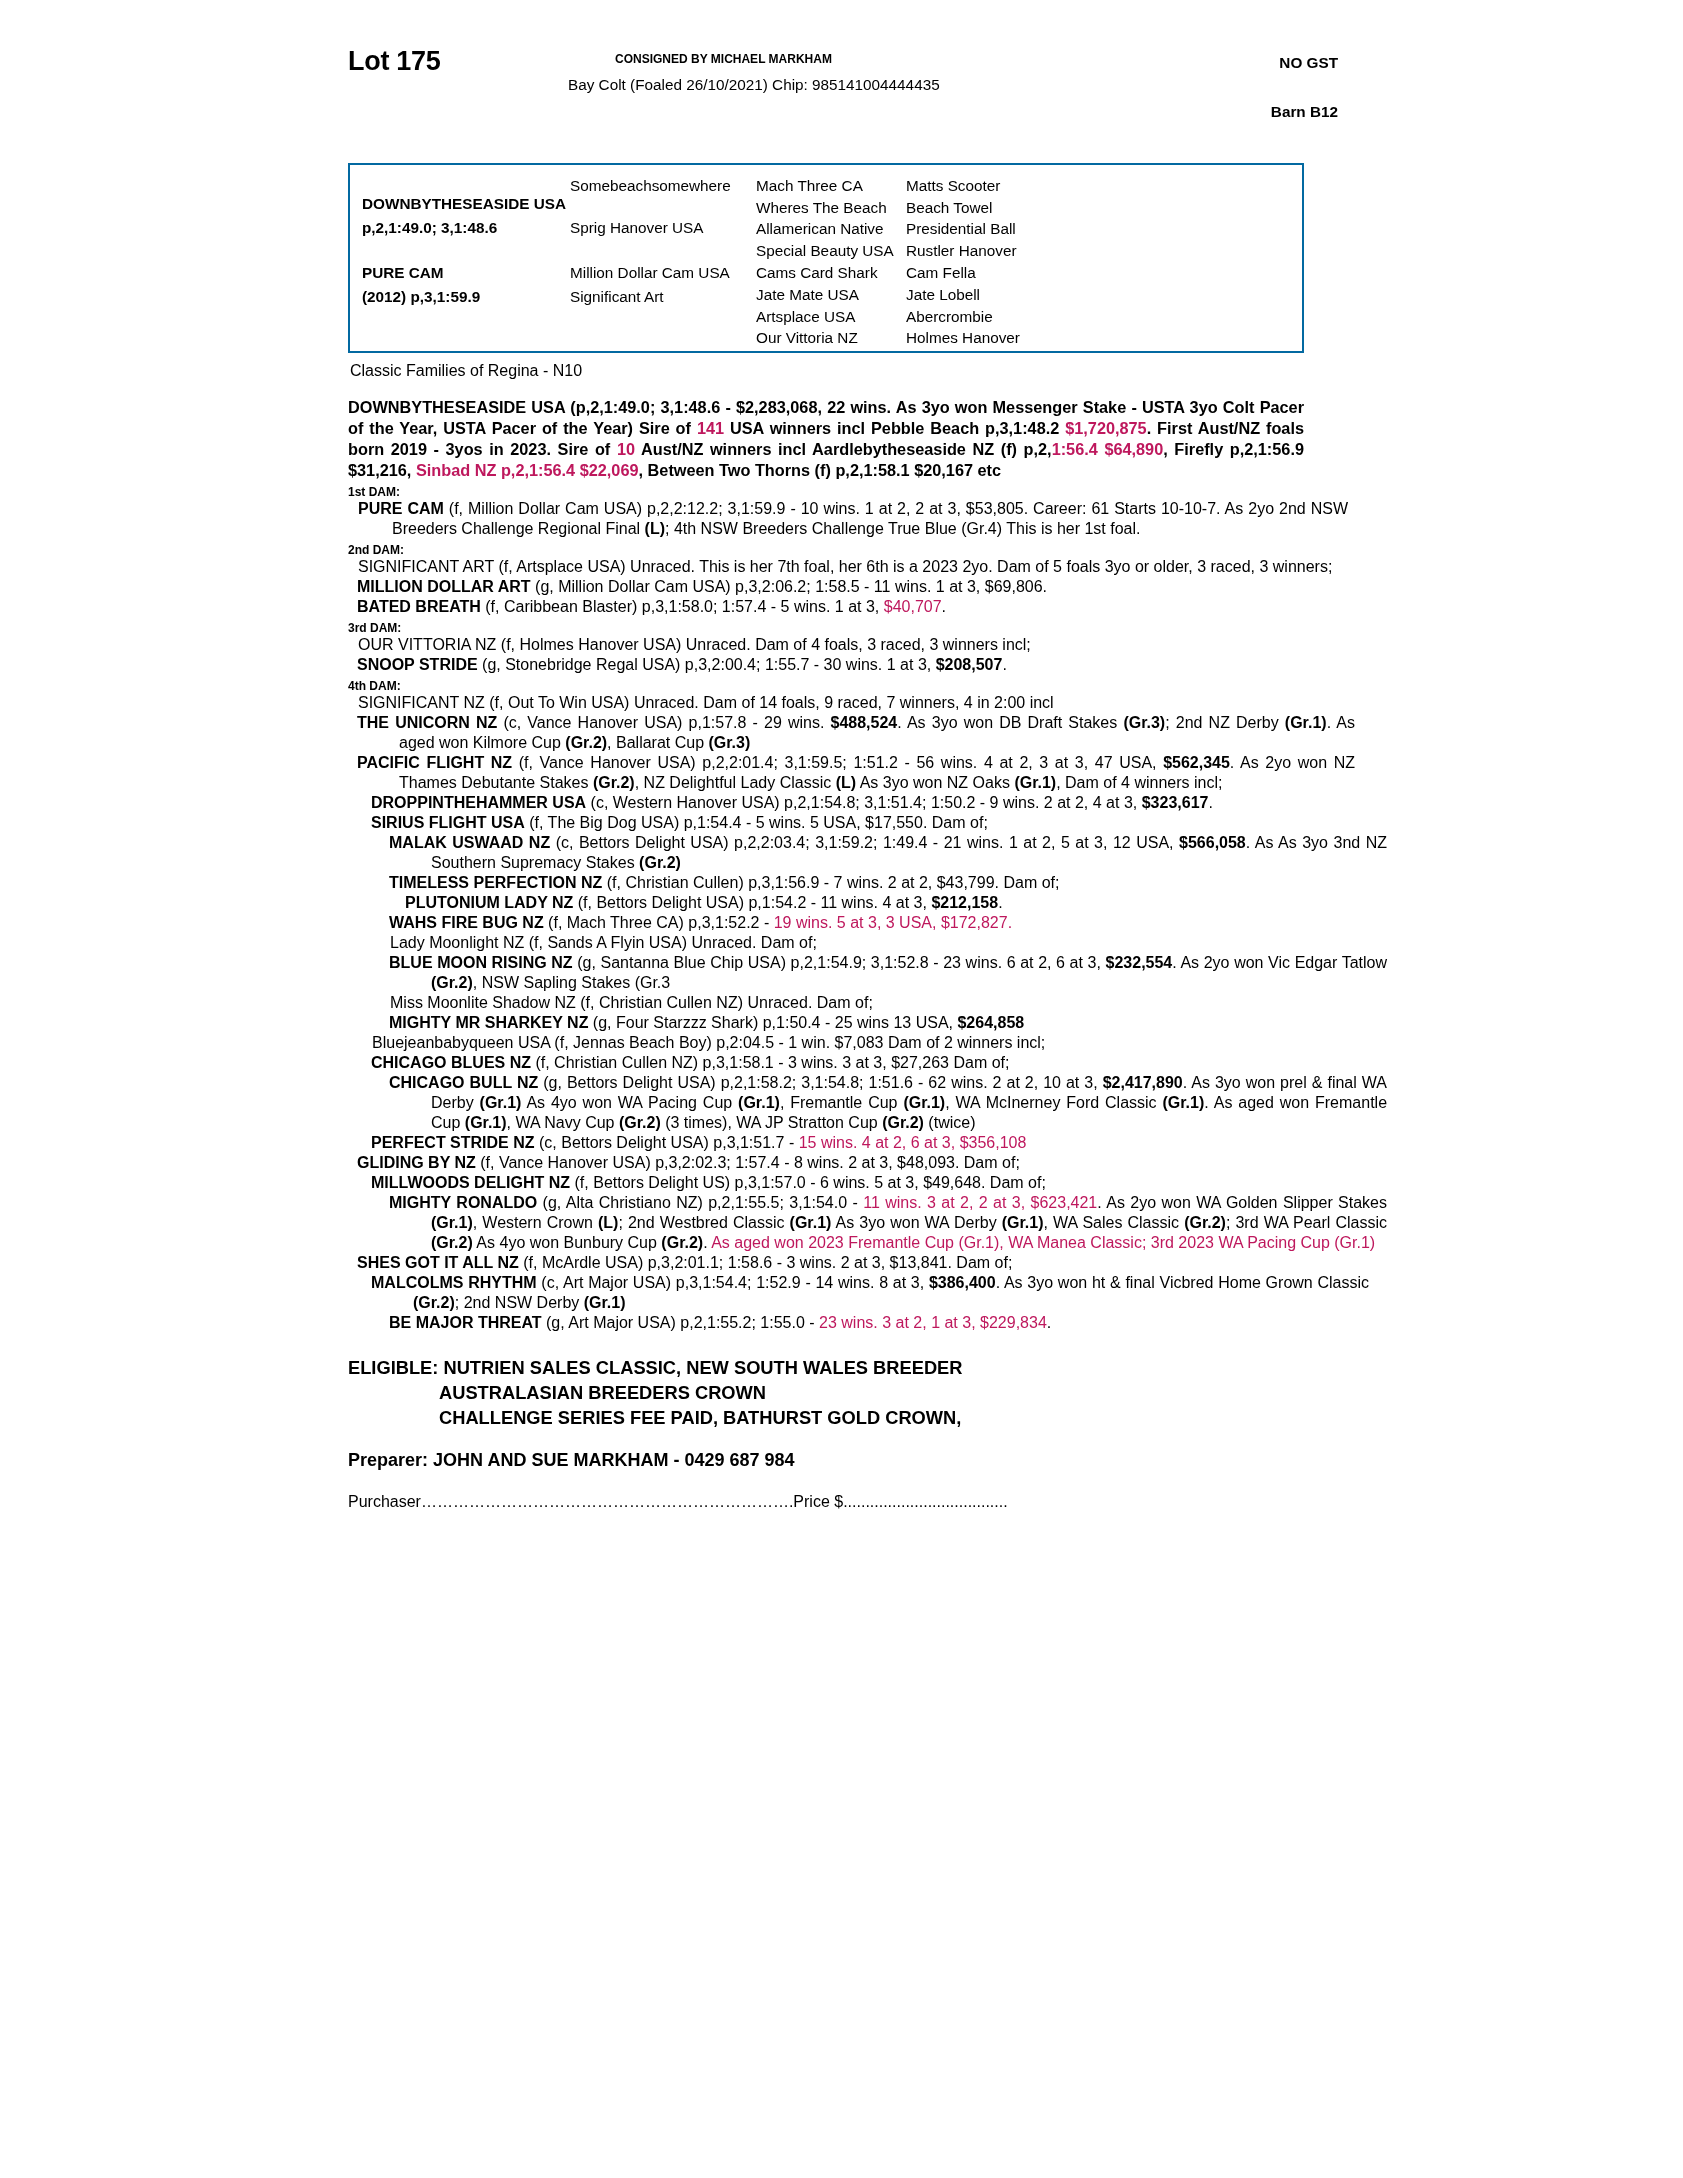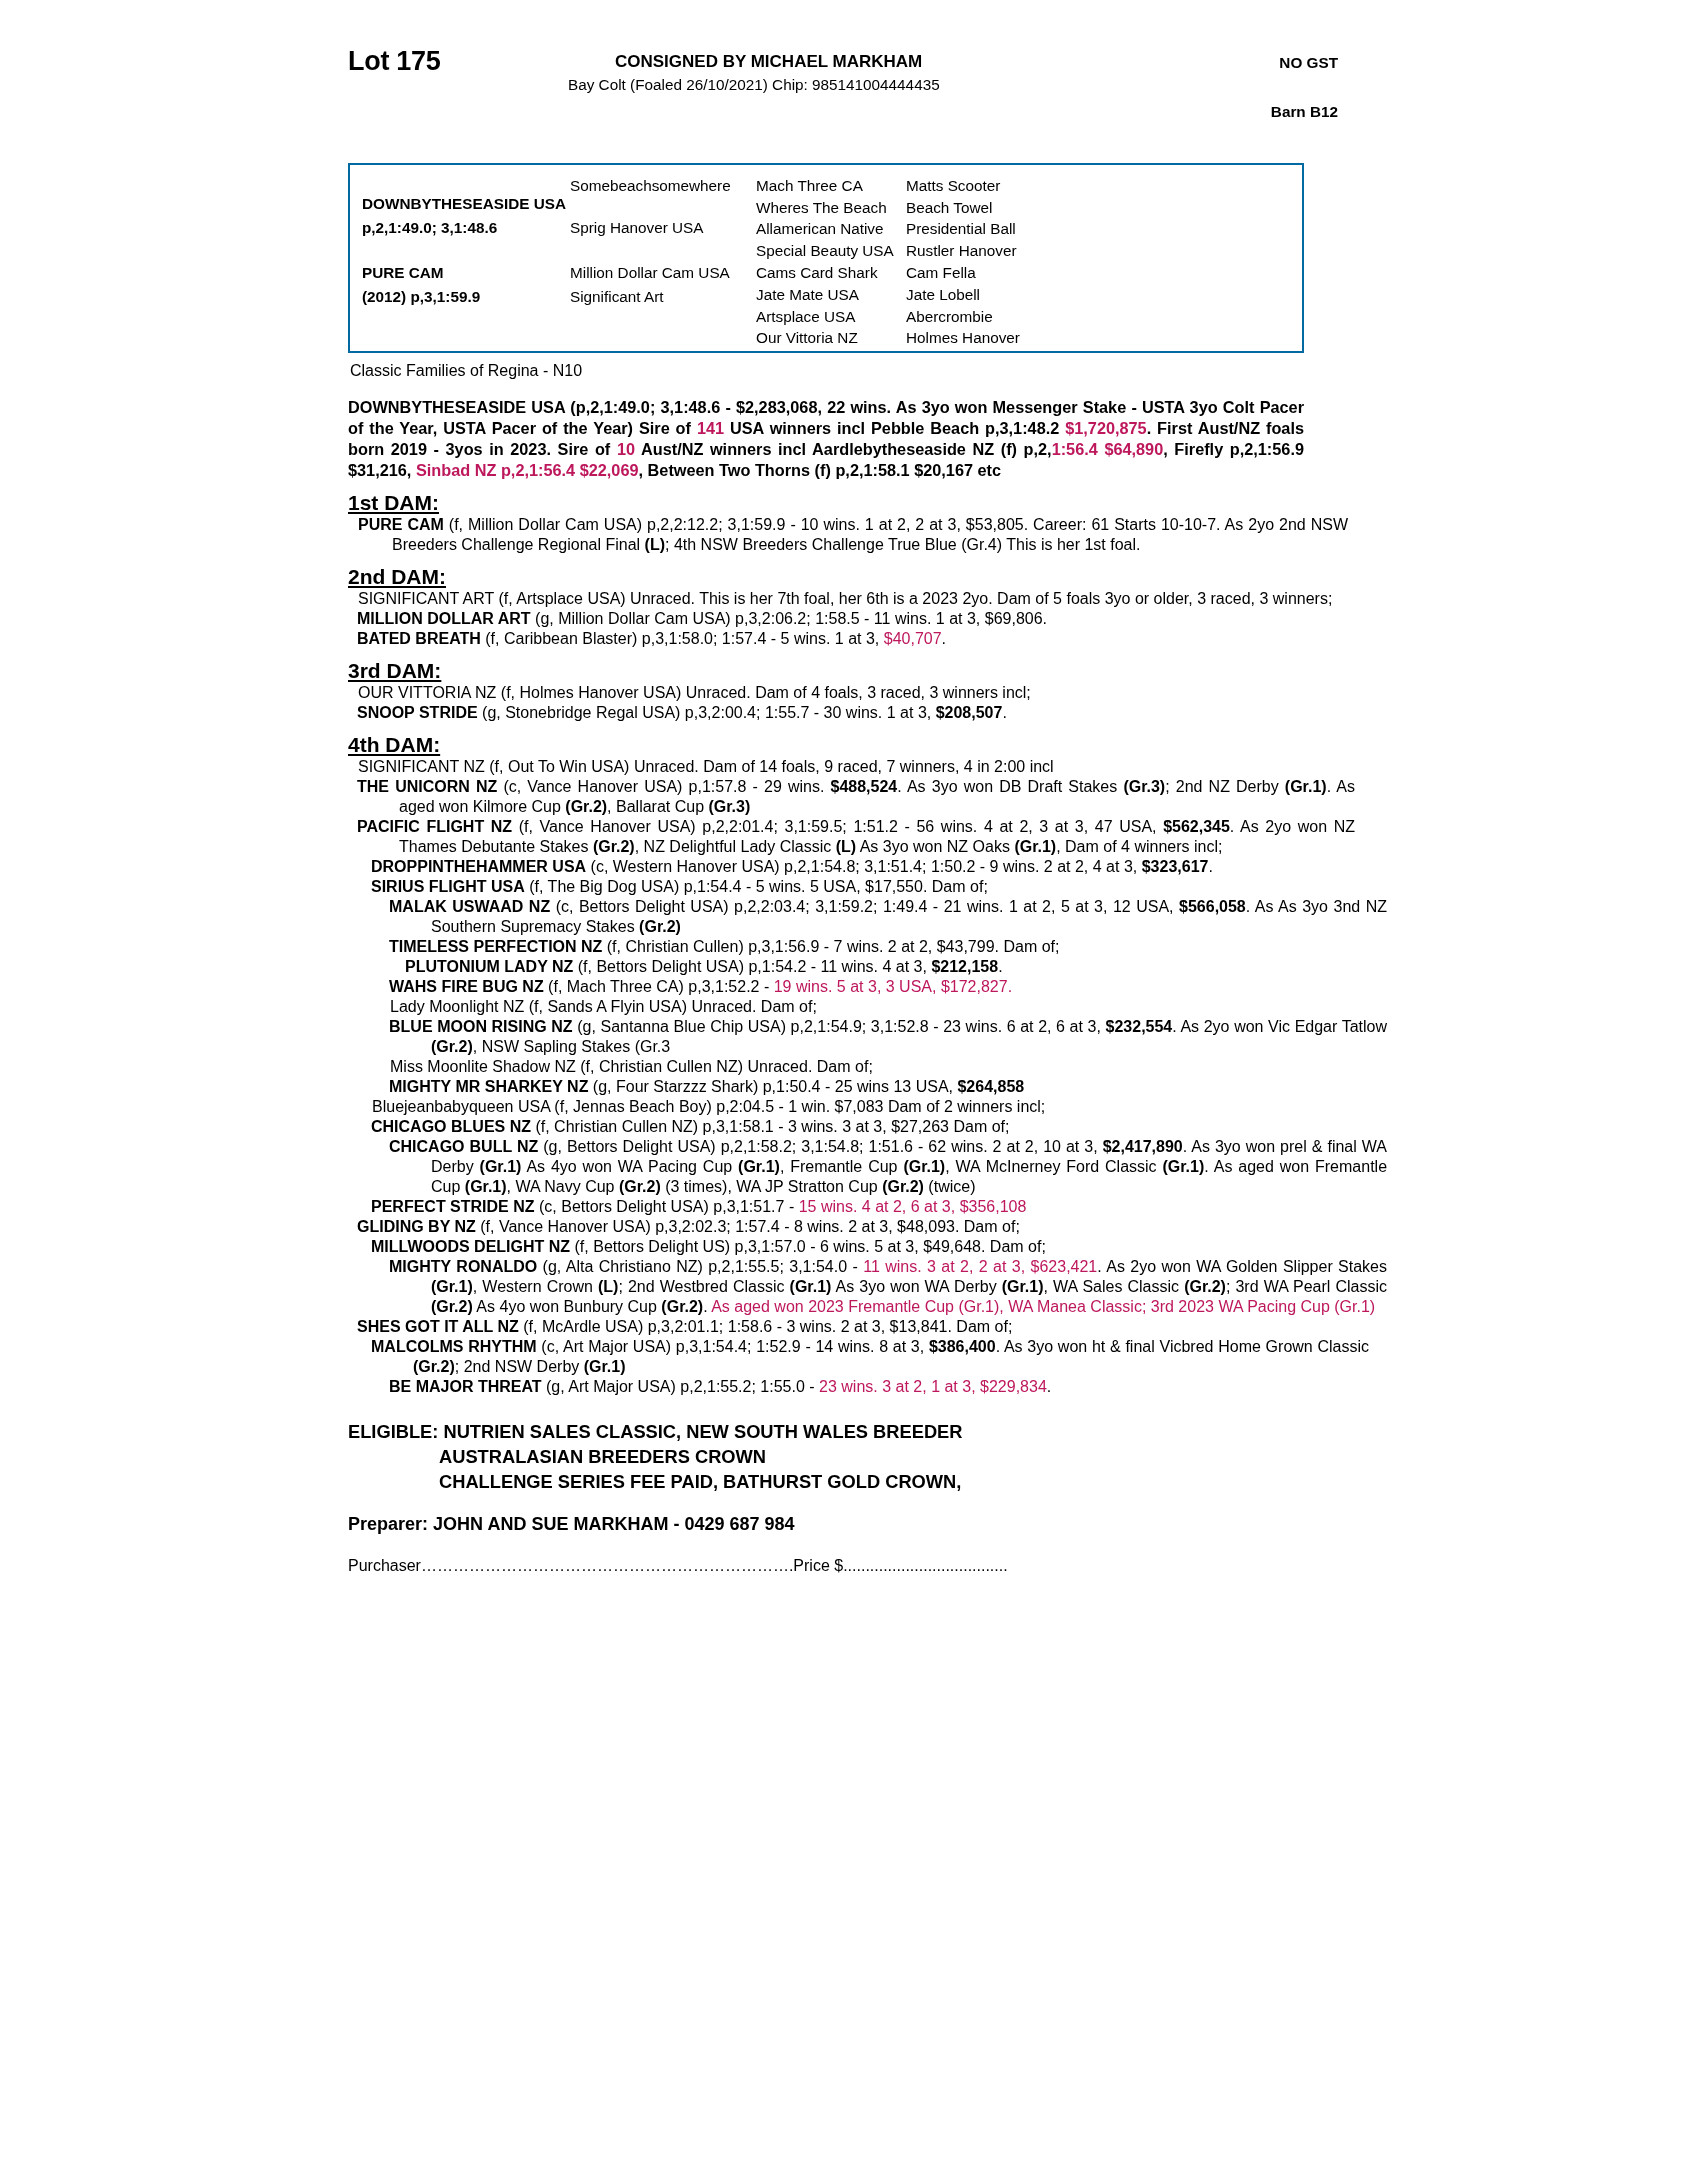--- a/index.html
+++ b/index.html
@@ -39,21 +39,21 @@
     left: 0;
     top: 0;
     font-size: 27px;
     font-weight: bold;
     letter-spacing: -0.3px;
   }
   .consigned {
     position: absolute;
     left: 267px;
     top: 6px;
-    font-size: 17px;
+    font-size: 12px;
     font-weight: bold;
   }
   .nogst {
     position: absolute;
     right: 0;
     top: 8px;
     font-size: 15.3px;
     font-weight: bold;
   }
   .subline {
@@ -103,25 +103,24 @@
     margin-top: 17px;
     font-size: 16.3px;
     font-weight: bold;
     line-height: 21px;
     text-align: justify;
     width: 956px;
   }
   .red { color: #be185d; }
 
   .dam-head {
-    font-size: 21px;
-    font-weight: bold;
-    margin-top: 10px;
+    font-size: 12px;
+    font-weight: bold;
+    margin-top: 4px;
     margin-bottom: 0px;
-    text-decoration: underline;
   }
   p.l {
     font-size: 16px;
     line-height: 20px;
     margin: 0;
     text-align: justify;
     width: 956px;
   }
   .i2 { padding-left: 24px; }
   .i3 { padding-left: 42px; }

